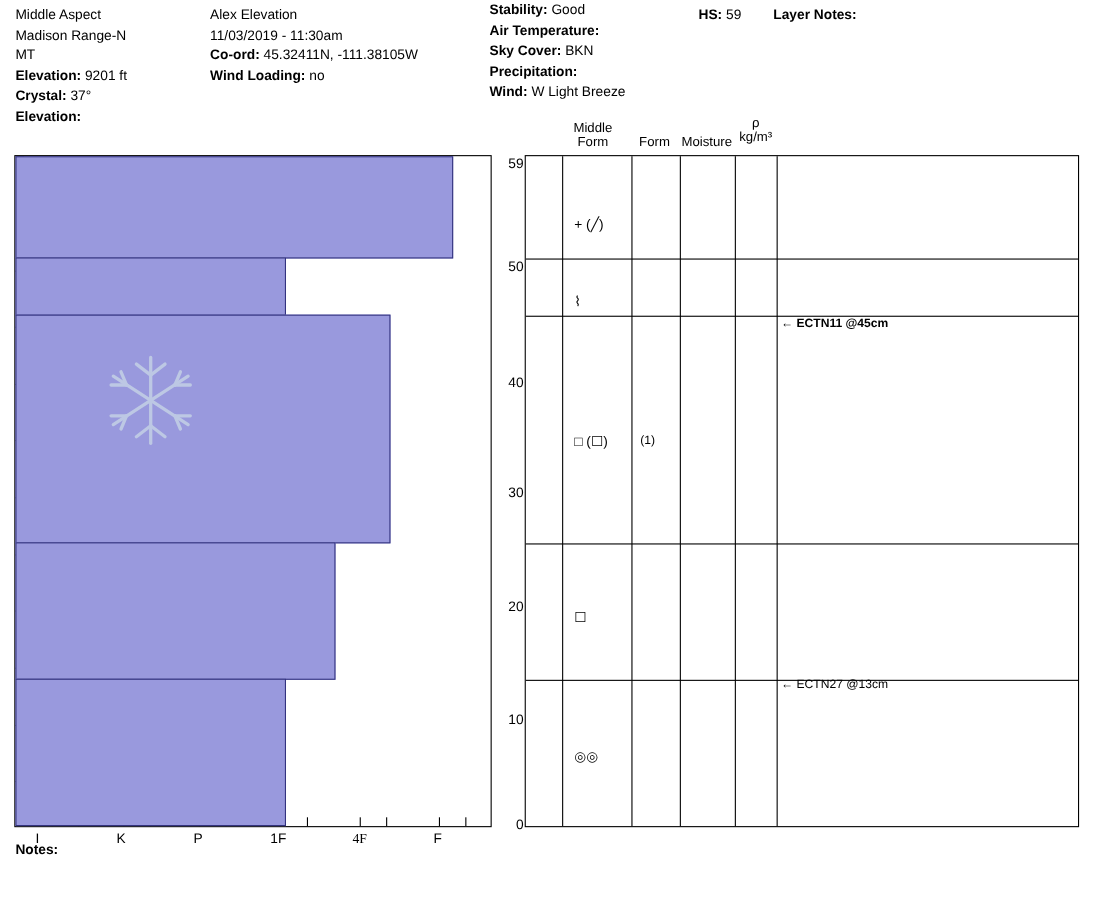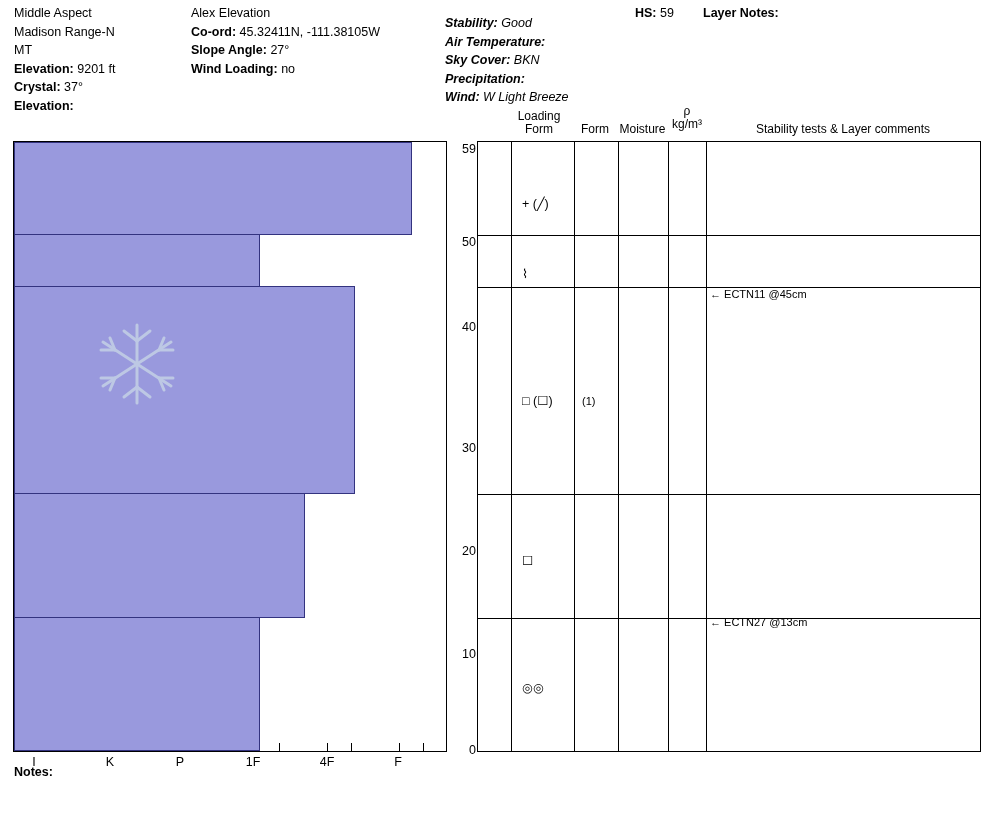--- a/index.html
+++ b/index.html
@@ -10,21 +10,21 @@
     font-family: "Liberation Sans", sans-serif;
     color: #000000;
     overflow: hidden;
   }
   #root { position: relative; width: 994px; height: 840px; }
 
   
   .hdr { position: absolute; font-size: 12.5px; line-height: 18.5px; white-space: nowrap; }
   .col-loc   { left: 14px;  top: 4px; }
   .col-obs   { left: 191px; top: 4px; }
-  .col-cond  { left: 445px; top: 14px; font-style: italic; }
+  .col-cond  { left: 445px; top: 0; }
   .col-hs    { left: 635px; top: 4px; }
   .col-notes { left: 703px; top: 4px; }
   .row { display: block; height: 18.5px; }
   .lbl { font-weight: bold; }
   .val { font-weight: normal; }
 
   
   .coltitle { position: absolute; font-size: 12px; text-align: center; line-height: 13px; }
 
   
@@ -81,29 +81,26 @@
       <span class="lbl">Crystal:</span>
       <span class="val">37°</span>
     </span>
     <span class="row">
       <span class="lbl">Elevation:</span>
     </span>
   </div>
 
   <div class="hdr col-obs">
     <span class="row">Alex Elevation</span>
+    <span class="row">11/03/2019 - 11:30am</span>
     <span class="row">
       <span class="lbl">Co-ord:</span>
       <span class="val">45.32411N, -111.38105W</span>
     </span>
     <span class="row">
-      <span class="lbl">Slope Angle:</span>
-      <span class="val">27°</span>
-    </span>
-    <span class="row">
       <span class="lbl">Wind Loading:</span>
       <span class="val">no</span>
     </span>
   </div>
 
   <div class="hdr col-cond">
     <span class="row">
       <span class="lbl">Stability:</span>
       <span class="val">Good</span>
     </span>
@@ -130,35 +127,32 @@
       <span class="lbl">HS:</span>
       <span class="val">59</span>
     </span>
   </div>
 
   <div class="hdr col-notes">
     <span class="row lbl">Layer Notes:</span>
   </div>
 
   <div class="coltitle" style="left:505px; top:110px; width:68px;">
-    <div>Loading</div>
+    <div>Middle</div>
     <div>Form</div>
   </div>
   <div class="coltitle" style="left:573px; top:123px; width:44px;">
     <div>Form</div>
   </div>
   <div class="coltitle" style="left:617px; top:123px; width:51px;">
     <div>Moisture</div>
   </div>
   <div class="coltitle" style="left:668px; top:105px; width:38px;">
     <div>ρ</div>
     <div>kg/m³</div>
-  </div>
-  <div class="coltitle" style="left:706px; top:123px; width:274px;">
-    <div>Stability tests &amp; Layer comments</div>
   </div>
 
   <div id="plot">
 
     <div class="tick" style="top:0px;"></div>
     <div class="tick" style="top:104px;"></div>
     <div class="tick" style="top:155px;"></div>
     <div class="tick" style="top:207px;"></div>
     <div class="tick" style="top:258px;"></div>
     <div class="tick" style="top:310px;"></div>
@@ -210,32 +204,32 @@
           <line x1="107" y1="31" x2="121" y2="31"></line>
             <line x1="107" y1="31" x2="112" y2="19"></line>
         </g>
       </svg>
     </div>
   </div>
 
   <div id="depthaxis">
     <div class="dlab" style="top:7px;">59</div>
     <div class="dlab" style="top:100px;">50</div>
-    <div class="dlab" style="top:185px;">40</div>
+    <div class="dlab" style="top:206px;">40</div>
     <div class="dlab" style="top:306px;">30</div>
     <div class="dlab" style="top:409px;">20</div>
     <div class="dlab" style="top:512px;">10</div>
     <div class="dlab" style="top:608px;">0</div>
   </div>
 
   <div class="xlab" style="left:22px;  top:755px; width:24px;">I</div>
   <div class="xlab" style="left:98px;  top:755px; width:24px;">K</div>
   <div class="xlab" style="left:168px; top:755px; width:24px;">P</div>
   <div class="xlab" style="left:239px; top:755px; width:28px;">1F</div>
-  <div class="xlab" style="left:313px; top:755px; width:28px;">4F</div>
+  <div class="xlab" style="left:313px; top:755px; width:28px;font-family:Liberation Serif, serif;">4F</div>
   <div class="xlab" style="left:386px; top:755px; width:24px;">F</div>
 
   <div id="grid">
 
     <div class="vline" style="left:33px;"></div>
     <div class="vline" style="left:96px;"></div>
     <div class="vline" style="left:140px;"></div>
     <div class="vline" style="left:190px;"></div>
     <div class="vline" style="left:228px;"></div>
 
@@ -245,21 +239,21 @@
     <div class="hline" style="top:476px;"></div>
 
     <div class="cf" style="left:44px; top:54px;">+ (╱)</div>
     <div class="cf" style="left:44px; top:124px;">⌇</div>
     <div class="cf" style="left:44px; top:251px;">□ (☐)</div>
     <div class="cf" style="left:44px; top:411px;">☐</div>
     <div class="cf" style="left:44px; top:538px;">◎◎</div>
 
     <div class="gs" style="left:104px; top:253px;">(1)</div>
 
-    <div class="cmt" style="left:232px; top:146px;">
+    <div class="cmt" style="left:232px; top:146px;font-weight:bold;">
       <span>←</span>
       <span>ECTN11 @45cm</span>
     </div>
     <div class="cmt" style="left:232px; top:474px;">
       <span>←</span>
       <span>ECTN27 @13cm</span>
     </div>
   </div>
 
   <div id="notes">Notes:</div>

